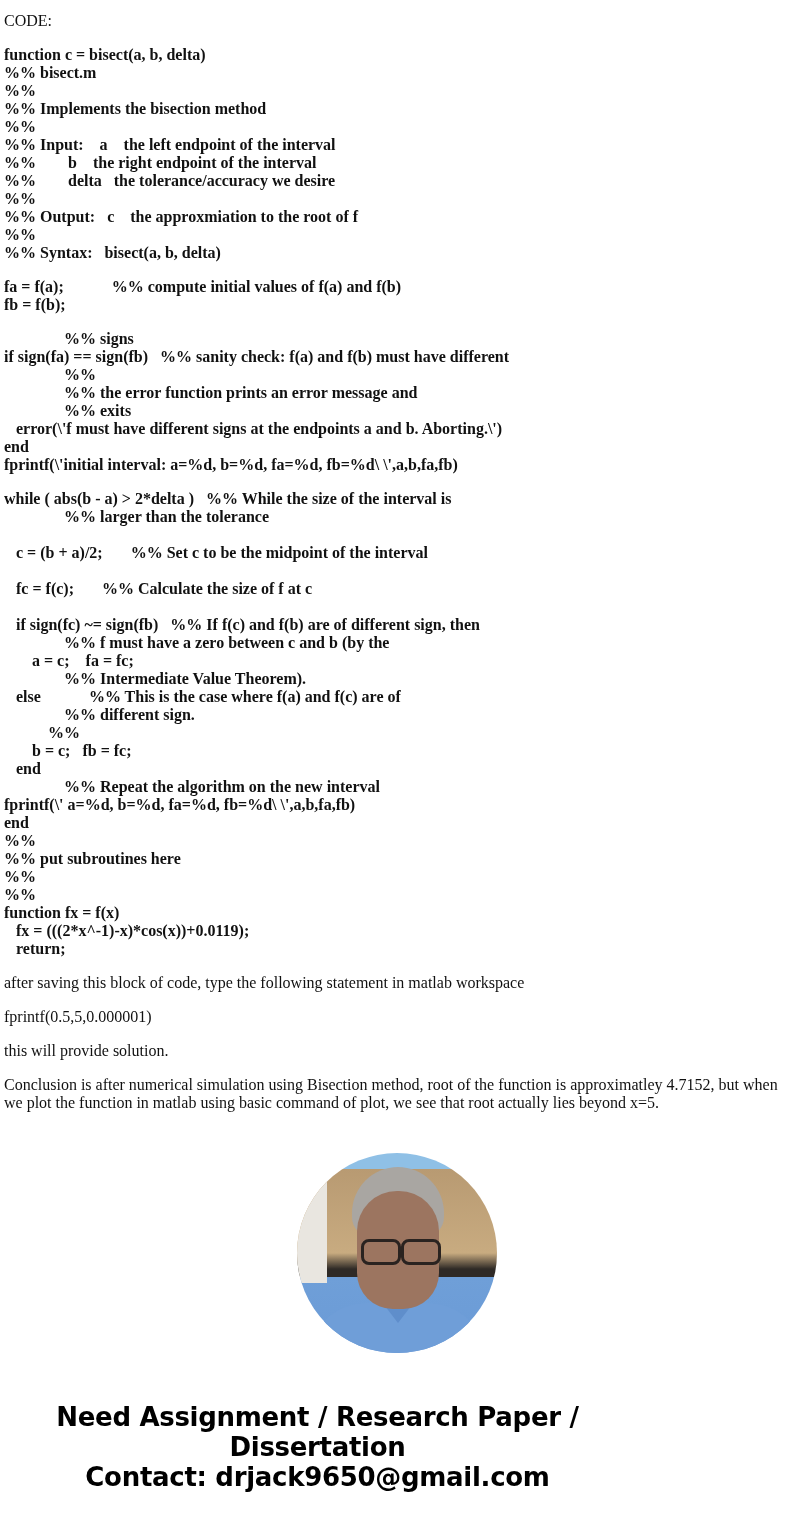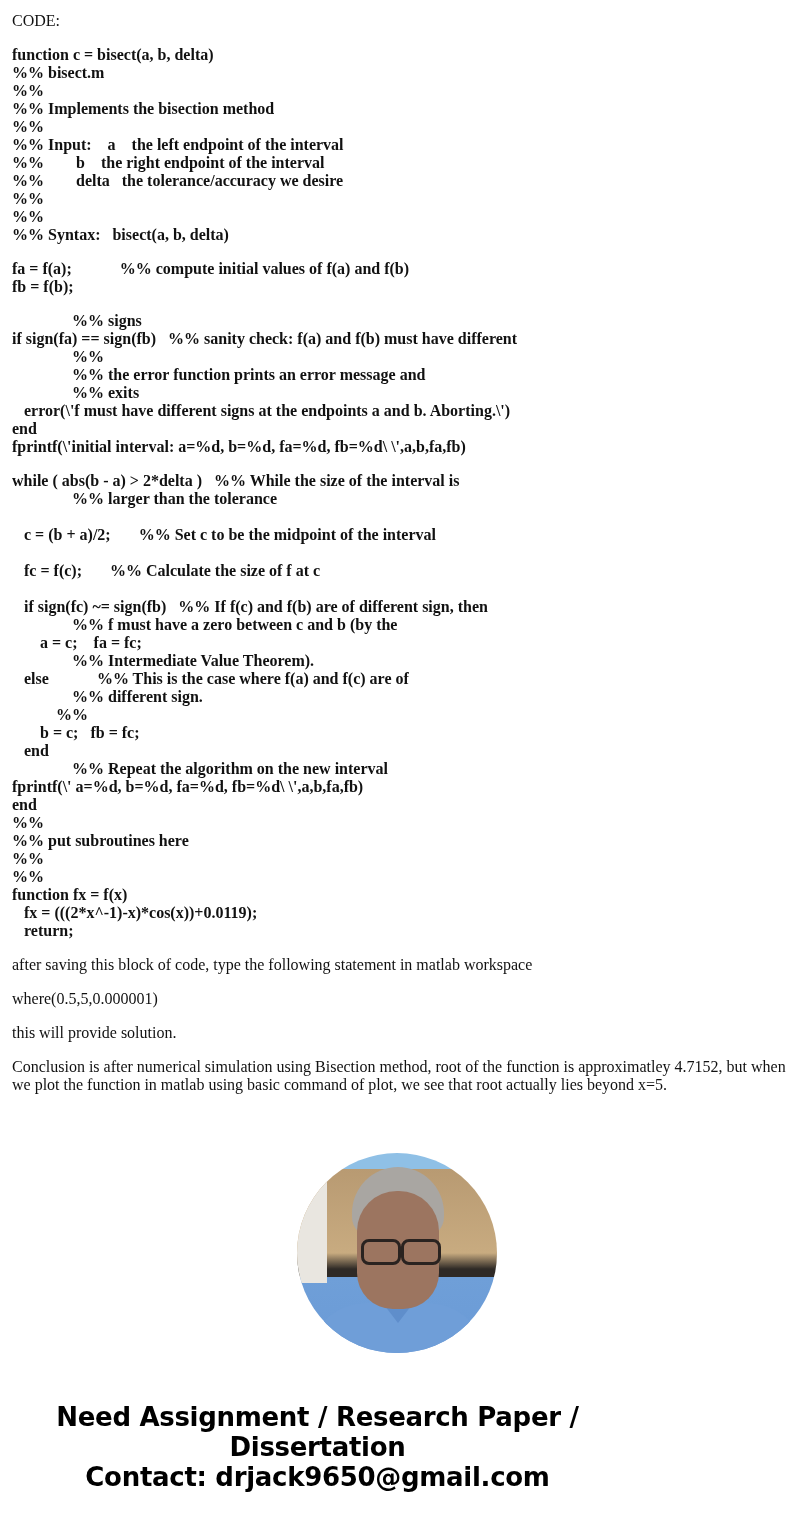--- a/index.html
+++ b/index.html
@@ -4,21 +4,21 @@
   <style>
     html, body { margin: 0; padding: 0; background: #ffffff; }
     body {
       width: 794px;
       min-height: 1523px;
       font-family: "Liberation Serif", serif;
       font-size: 16px;
       color: #111111;
       position: relative;
     }
-    .content { padding: 12px 8px 0 12px; }
+    .content { padding: 12px 8px 0 4px; }
     .code-line { display: block; line-height: 18px; white-space: pre; min-height: 18px; }
     .code-block { margin: 0 0 16px 0; font-weight: bold; }
     .prose { margin: 0 0 16px 0; line-height: 18px; }
     .avatar-wrap { position: absolute; left: 297px; top: 1153px; width: 200px; height: 200px; }
     .avatar {
       width: 200px; height: 200px; border-radius: 50%; overflow: hidden; position: relative;
       background: linear-gradient(180deg, #8fc0e6 0%, #8fc0e6 8%, #b89a72 8%, #c8ab80 50%, #2f2a26 58%, #2f2a26 62%, #6f9fd8 62%, #6a9ad6 100%);
     }
     .avatar .wall-left { position: absolute; left: 0; top: 20px; width: 30px; height: 110px; background: #e9e6e0; }
     .avatar .hair { position: absolute; left: 55px; top: 14px; width: 92px; height: 70px; border-radius: 46px 46px 20px 20px; background: #a9a6a2; }
@@ -43,20 +43,21 @@
   <div class="code-block">
     <span class="code-line">function c = bisect(a, b, delta)</span>
     <span class="code-line">%% bisect.m</span>
     <span class="code-line">%%</span>
     <span class="code-line">%% Implements the bisection method</span>
     <span class="code-line">%%</span>
     <span class="code-line">%% Input:    a    the left endpoint of the interval</span>
     <span class="code-line">%%        b    the right endpoint of the interval</span>
     <span class="code-line">%%        delta   the tolerance/accuracy we desire</span>
     <span class="code-line">%%</span>
+    <span class="code-line">%% Output:   c    the approxmiation to the root of f</span>
     <span class="code-line">%%</span>
     <span class="code-line">%% Syntax:   bisect(a, b, delta)</span>
   </div>
 
   <div class="code-block">
     <span class="code-line">fa = f(a);            %% compute initial values of f(a) and f(b)</span>
     <span class="code-line">fb = f(b);</span>
   </div>
 
   <div class="code-block">
@@ -93,21 +94,21 @@
     <span class="code-line">%%</span>
     <span class="code-line">%% put subroutines here</span>
     <span class="code-line">%%</span>
     <span class="code-line">%%</span>
     <span class="code-line">function fx = f(x)</span>
     <span class="code-line">   fx = (((2*x^-1)-x)*cos(x))+0.0119);</span>
     <span class="code-line">   return;</span>
   </div>
 
   <p class="prose">after saving this block of code, type the following statement in matlab workspace</p>
-  <p class="prose">where(0.5,5,0.000001)</p>
+  <p class="prose">fprintf(0.5,5,0.000001)</p>
   <p class="prose">this will provide solution.</p>
   <p class="prose">Conclusion is after numerical simulation using Bisection method, root of the function is approximatley 4.7152, but when we plot the function in matlab using basic command of plot, we see that root actually lies beyond x=5.</p>
 </div>
 
 <div class="avatar-wrap">
   <div class="avatar" title="author-photo">
     <div class="wall-left"></div>
     <div class="shirt"></div>
     <div class="collar"></div>
     <div class="hair"></div>

